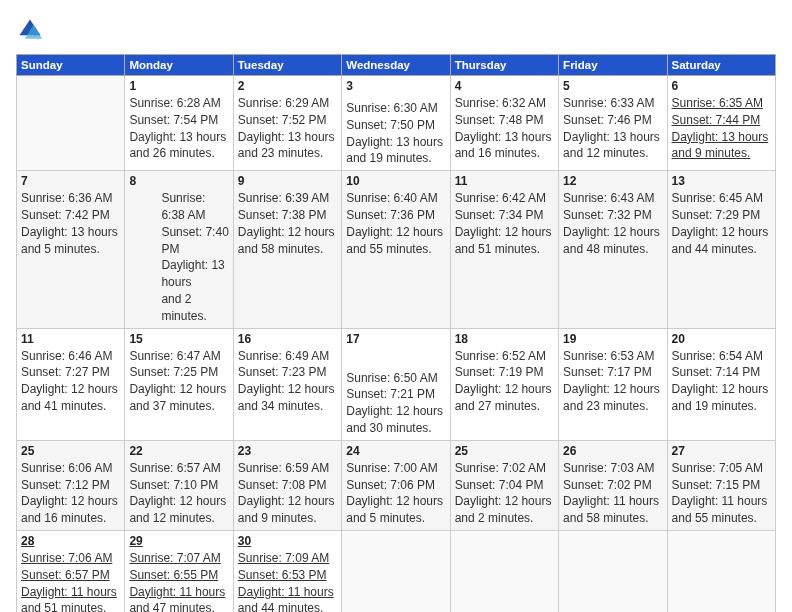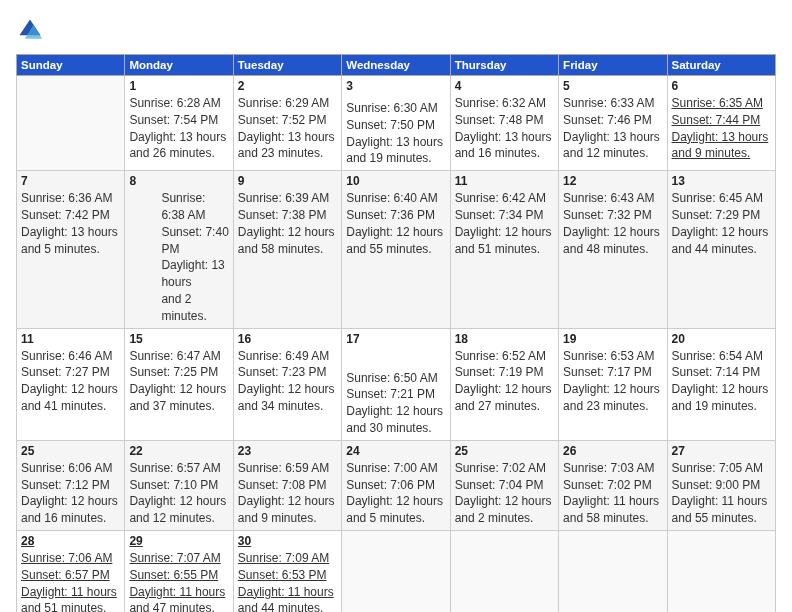--- a/index.html
+++ b/index.html
@@ -316,21 +316,21 @@
           <td>
             <div class="day-number">26</div>
             <div class="day-info" style="white-space: pre-line;">Sunrise: 7:03 AM
 Sunset: 7:02 PM
 Daylight: 11 hours
 and 58 minutes.</div>
           </td>
           <td>
             <div class="day-number">27</div>
             <div class="day-info" style="white-space: pre-line;">Sunrise: 7:05 AM
-Sunset: 9:00 PM
+Sunset: 7:15 PM
 Daylight: 11 hours
 and 55 minutes.</div>
           </td>
         </tr>
         <tr class="last-row">
           <td>
             <div class="day-number">28</div>
             <div class="day-info" style="white-space: pre-line;">Sunrise: 7:06 AM
 Sunset: 6:57 PM
 Daylight: 11 hours

